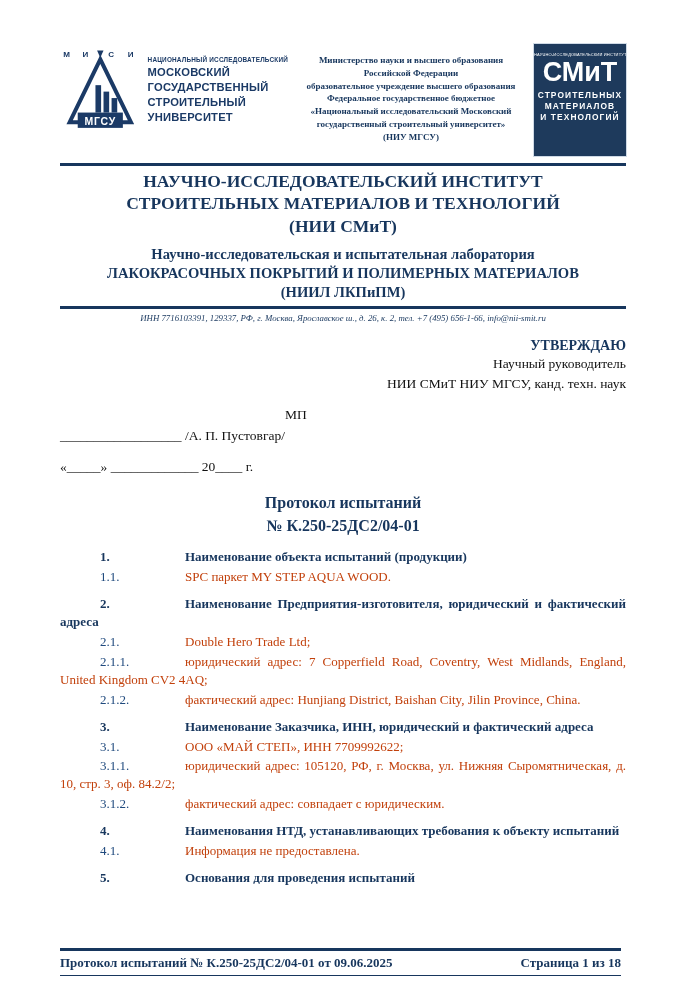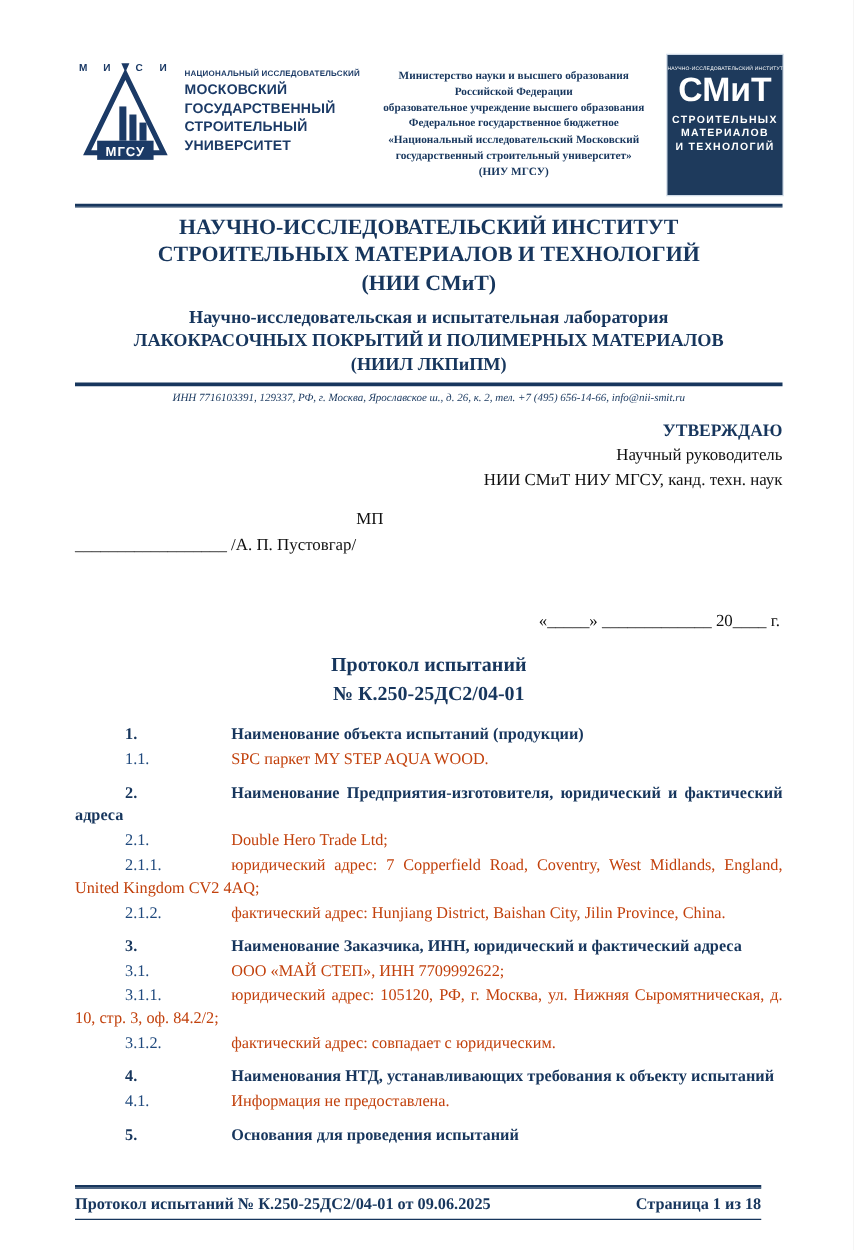--- a/index.html
+++ b/index.html
@@ -38,37 +38,37 @@
                 font-size:14.6px; line-height:1.28; margin-top:8px; }
   .contact { margin-top:4px; text-align:center; color:#17365d; font-style:italic; font-size:8.8px; }
 
   
   .approve-wrap { margin-top:15px; }
   .approve-block { width:330px; margin-left:auto; text-align:right; }
   .approve-label { color:#17365d; font-weight:bold; font-size:14px; }
   .approve-line  { font-size:13.5px; line-height:1.45; color:#111; }
   .stamp-row { margin-top:14px; padding-left:225px; font-size:13.5px; }
   .sig-row { margin-top:5px; text-align:left; font-size:13.5px; }
-  .date-row { margin-top:45px; text-align:right; font-size:13.5px; padding-right:2px; }
+  .date-row { margin-top:15px; text-align:left; font-size:13.5px; padding-right:2px; }
 
   
   .protocol-title { margin-top:17px; text-align:center; color:#17365d; font-weight:bold;
                     font-size:16px; line-height:1.4; }
 
   
   .sections { margin-top:11px; }
   .sec { text-align:justify; font-size:13px; line-height:1.38; margin-top:2px; }
   .sec .num { display:inline-block; min-width:85px; margin-left:40px; }
   .sec.heading { margin-top:9px; }
   .sec.heading .num, .sec.heading .txt { color:#17365d; font-weight:bold; }
   .sec.item .num { color:#1f497d; }
   .sec.item .txt { color:#c2410c; }
 
   
-  .footer { position:absolute; left:60px; right:74px; top:948px; }
+  .footer { position:absolute; left:60px; right:62px; top:948px; }
   .footer-row { display:flex; justify-content:space-between; align-items:baseline;
                 color:#17365d; font-weight:bold; font-size:13px; margin-top:4px; }
   .footer .single-rule { margin-top:4px; }
 </style>
 </head>
 <body>
 
 <div class="page">
   <div class="content">
 
@@ -129,21 +129,21 @@
         <div>(НИИ СМиТ)</div>
       </div>
     <div class="lab-title">
         <div>Научно-исследовательская и испытательная лаборатория</div>
         <div>ЛАКОКРАСОЧНЫХ ПОКРЫТИЙ И ПОЛИМЕРНЫХ МАТЕРИАЛОВ</div>
         <div>(НИИЛ ЛКПиПМ)</div>
       </div>
 
     <div class="double-rule rule-2"></div>
 
-    <div class="contact">ИНН 7716103391, 129337, РФ, г. Москва, Ярославское ш., д. 26, к. 2, тел. +7 (495) 656-14-66, info@nii-smit.ru</div>
+    <div class="contact">ИНН 7716103391, 129337, РФ, г. Москва, Ярославское ш., д. 26, к. 2, тел. +7 (495) 656-1-66, info@nii-smit.ru</div>
 
     <div class="approve-wrap">
       <div class="approve-block">
         <div class="approve-label">УТВЕРЖДАЮ</div>
         <div class="approve-line">Научный руководитель</div>
         <div class="approve-line">НИИ СМиТ НИУ МГСУ, канд. техн. наук</div>
       </div>
       <div class="stamp-row">МП</div>
       <div class="sig-row">
         <span>__________________</span>

